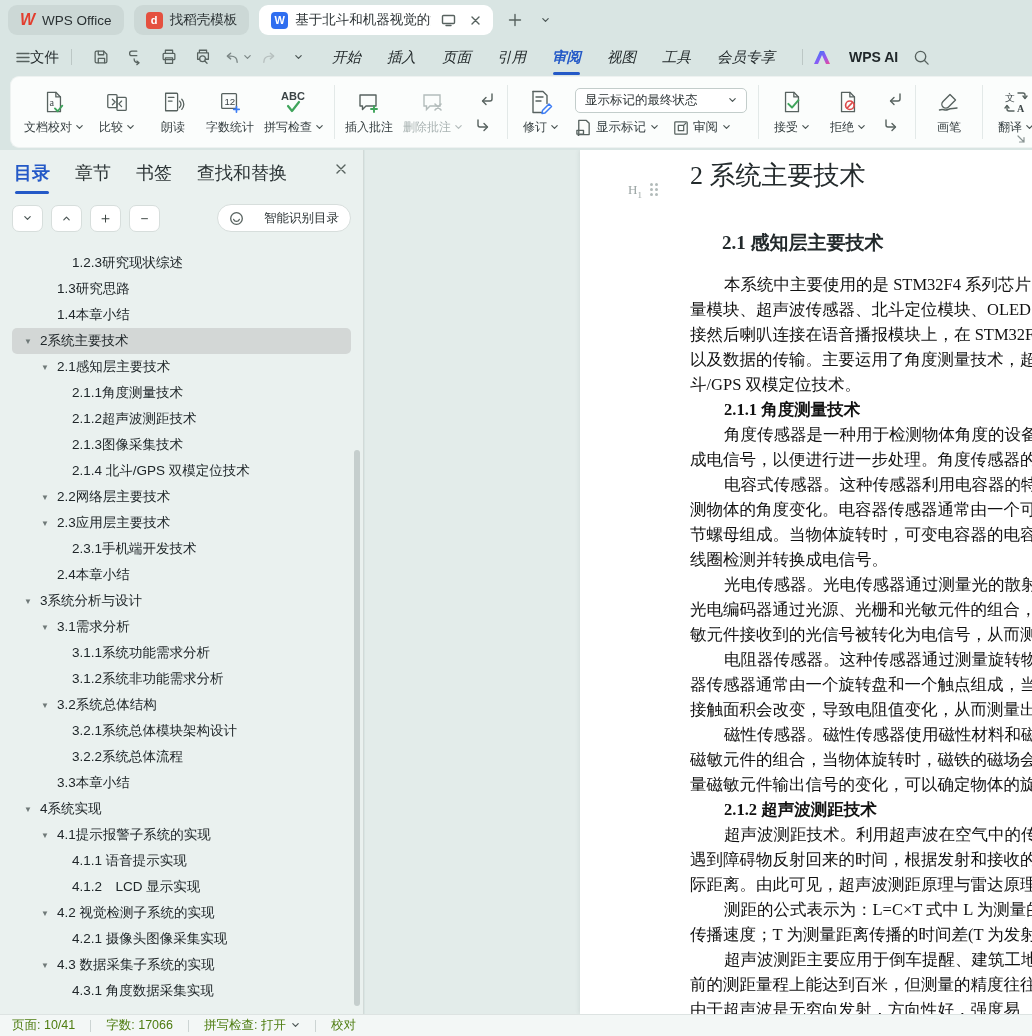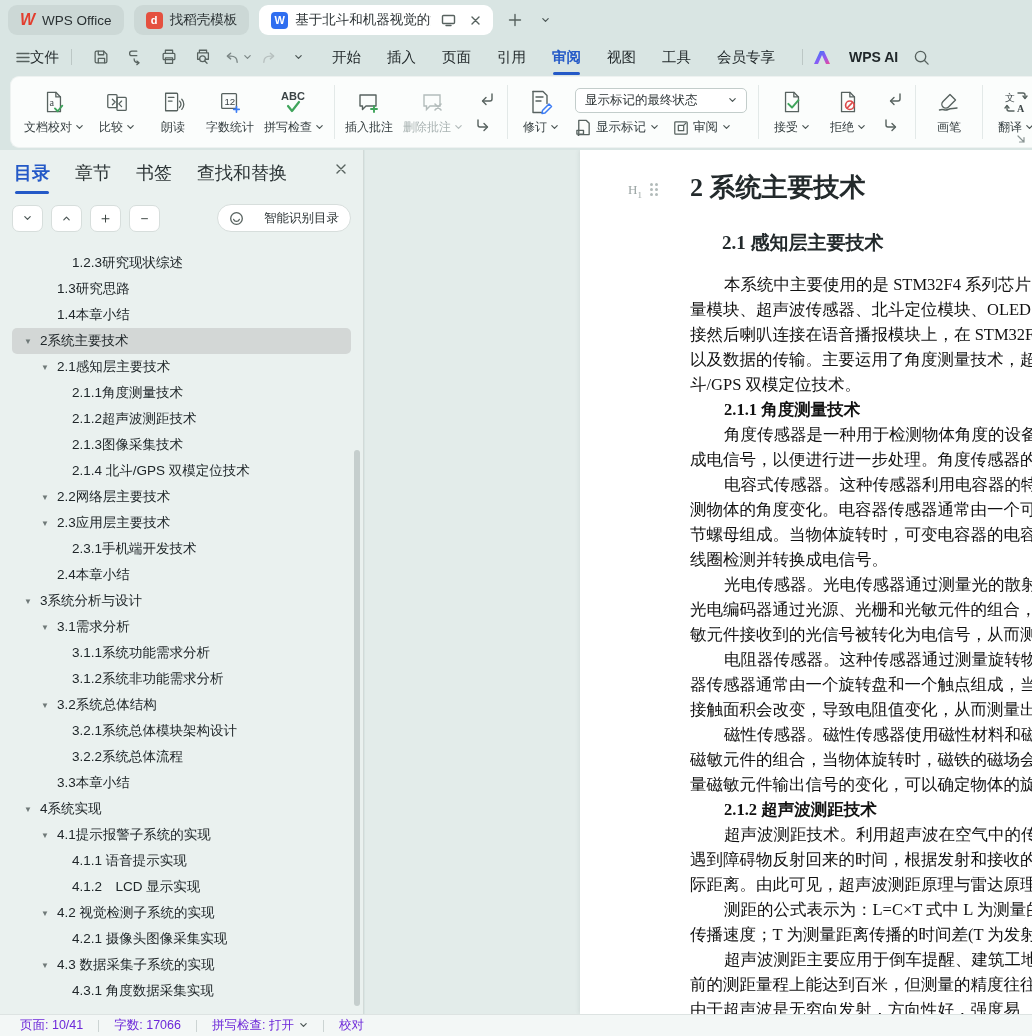--- a/index.html
+++ b/index.html
@@ -79,29 +79,29 @@
 
   
   .workspace { position:absolute; top:150px; left:365px; right:0; bottom:22px; background:#e3ecea; overflow:hidden; }
   .page { position:absolute; left:215px; top:0; width:640px; height:100%; background:#ffffff; box-shadow:0 0 5px rgba(40,60,58,.12); }
   .anchor { position:absolute; left:48px; top:32px; display:flex; align-items:center; gap:8px; color:#9aa4a3; }
   .anchor-h { font-size:13px; }
   .anchor-h sub { font-size:9px; }
   .dots { display:grid; grid-template-columns:repeat(2,5px); grid-auto-rows:5px; }
   .dots i { width:3px; height:3px; border-radius:50%; background:#b2bbba; }
   .doc-serif { font-family:"Liberation Serif","DejaVu Serif",serif; }
-  .h1 { position:absolute; left:110px; top:20px; font-size:26px; font-weight:bold; white-space:nowrap; }
+  .h1 { position:absolute; left:110px; top:8px; font-size:26px; font-weight:normal; white-space:nowrap; }
   .h2 { position:absolute; left:142px; top:80px; font-size:19px; font-weight:bold; white-space:nowrap; }
   .lines { position:absolute; left:110px; top:122px; width:560px; }
   .line { height:25px; line-height:25px; font-size:16.5px; white-space:nowrap; color:#111; }
   .line.ind { text-indent:34px; }
   .line.h3 { text-indent:34px; font-weight:bold; }
 
   
-  .statusbar { position:absolute; left:0; bottom:0; width:100%; height:22px; background:#f3f7f6; border-top:1px solid #dde3e2; display:flex; align-items:center; padding:0 20px; font-size:12.5px; color:#6d28d9; }
+  .statusbar { position:absolute; left:0; bottom:0; width:100%; height:22px; background:#f3f7f6; border-top:1px solid #dde3e2; display:flex; align-items:center; padding:0 12px; font-size:12.5px; color:#4d7c0f; }
   .sep { width:1px; height:12px; background:#ccd4d3; margin:0 15px; }
   .status-item { display:flex; align-items:center; gap:5px; white-space:nowrap; }
 </style>
 </head>
 <body>
 
 <div class="tabbar">
   <div class="tab inactive">
     <span class="wps-w">W</span>
     <span>WPS Office</span>
@@ -185,21 +185,21 @@
     <svg width="17" height="15" viewBox="0 0 18 16">
         <path d="M4 13 c0 -4 2.5 -6.5 7 -6.5 H14" fill="none" stroke="#b7c0bf" stroke-width="1.5" stroke-linecap="round"></path>
         <polyline points="11,3.5 14.5,6.5 11,9.5" fill="none" stroke="#b7c0bf" stroke-width="1.5" stroke-linecap="round" stroke-linejoin="round"></polyline>
       </svg>
   </span>
   <span class="qicon" style="margin-right:8px;">
     <svg class="cv" viewBox="0 0 10 7">
         <polyline points="2,1.5 5,4.5 8,1.5"></polyline>
       </svg>
   </span>
-  <div style="display:flex;align-items:flex-end;">
+  <div style="display:flex;align-items:flex-end;font-style:italic;">
 
   <div class="mi"><span>开始</span></div>
       <div class="mi"><span>插入</span></div>
       <div class="mi"><span>页面</span></div>
       <div class="mi"><span>引用</span></div>
       <div class="mi active"><span>审阅</span></div>
       <div class="mi"><span>视图</span></div>
       <div class="mi"><span>工具</span></div>
       <div class="mi"><span>会员专享</span></div>
     </div>

